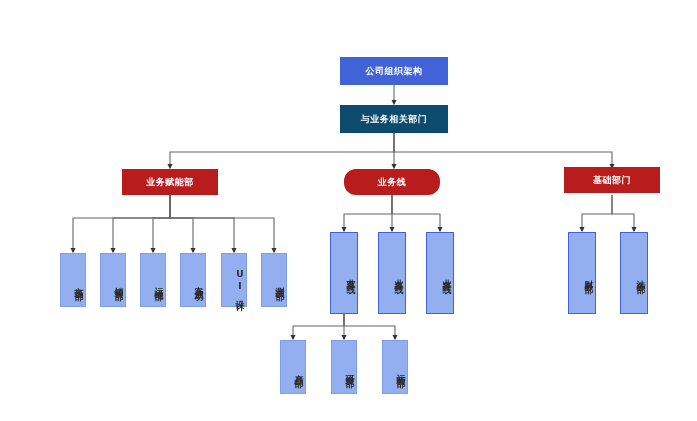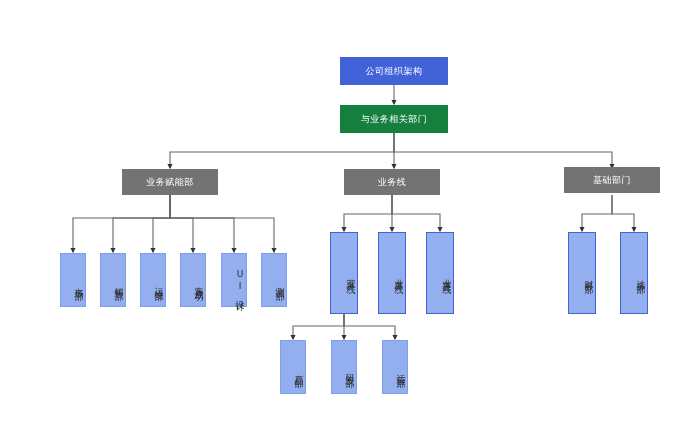--- a/index.html
+++ b/index.html
@@ -9,20 +9,21 @@
   }
   body {
     font-family: "DejaVu Sans", "Liberation Sans", sans-serif;
   }
   #canvas {
     position: relative;
     width: 696px;
     height: 421px;
     background: #ffffff;
     overflow: hidden;
+    font-weight: bold;
   }
   #edges {
     position: absolute;
     left: 0;
     top: 0;
     width: 697px;
     height: 421px;
   }
   .node {
     position: absolute;
@@ -47,25 +48,25 @@
     line-height: 13px;
     letter-spacing: 2px;
     padding-top: 6px;
     align-items: flex-start;
   }
   .lvl-root {
     background: #4263D8;
     border-color: #4263D8;
   }
   .lvl-second {
-    background: #15803d;
+    background: #0c4a6e;
     border-color: #4263D8;
   }
   .lvl-third {
-    background: #737373;
+    background: #b91c1c;
     border-color: #5068E0;
   }
   .lvl-leaf {
     background: #93AFF0;
     border: 1px solid #7E9EEC;
     color: #2b2b2b;
   }
   .lvl-leaf-dark {
     background: #93AFF0;
     border: 1px solid #4263D8;
@@ -108,21 +109,21 @@
       <path d="M 344 314 L 344 326 L 293 326 L 293 339"></path>
       <path d="M 344 314 L 344 339"></path>
       <path d="M 344 314 L 344 326 L 395 326 L 395 339"></path>
     </g>
   </svg>
 
   <div id="node-layer">
       <div class="node horiz lvl-root" style="left: 340px; top: 57px; width: 108px; height: 28px;">公司组织架构</div>
       <div class="node horiz lvl-second" style="left: 340px; top: 105px; width: 108px; height: 28px;">与业务相关部门</div>
       <div class="node horiz lvl-third" style="left: 122px; top: 169px; width: 96px; height: 26px;">业务赋能部</div>
-      <div class="node horiz lvl-third" style="left: 344px; top: 169px; width: 96px; height: 26px;">业务线</div>
+      <div class="node horiz lvl-third" style="left: 344px; top: 169px; width: 96px; height: 26px; border-radius: 12px;">业务线</div>
       <div class="node horiz lvl-third" style="left: 564px; top: 167px; width: 96px; height: 26px;">基础部门</div>
       <div class="node vert lvl-leaf" style="left: 60px; top: 253px; width: 26px; height: 54px;">市场部</div>
       <div class="node vert lvl-leaf" style="left: 100px; top: 253px; width: 26px; height: 54px;">销售部</div>
       <div class="node vert lvl-leaf" style="left: 140px; top: 253px; width: 26px; height: 54px;">运维部</div>
       <div class="node vert lvl-leaf" style="left: 180px; top: 253px; width: 26px; height: 54px;">客户成功</div>
       <div class="node vert lvl-leaf" style="left: 221px; top: 253px; width: 26px; height: 54px;">UI设计</div>
       <div class="node vert lvl-leaf" style="left: 261px; top: 253px; width: 26px; height: 54px;">测试部</div>
       <div class="node vert lvl-leaf-dark" style="left: 330px; top: 232px; width: 28px; height: 82px;">业务一线</div>
       <div class="node vert lvl-leaf-dark" style="left: 378px; top: 232px; width: 28px; height: 82px;">业务二线</div>
       <div class="node vert lvl-leaf-dark" style="left: 426px; top: 232px; width: 28px; height: 82px;">业务三线</div>

